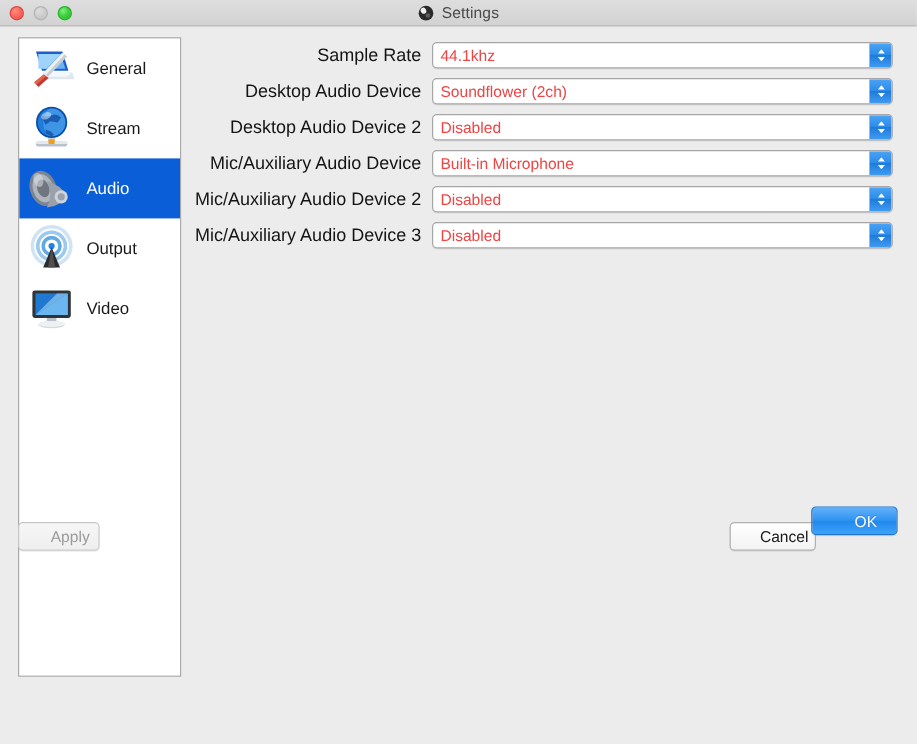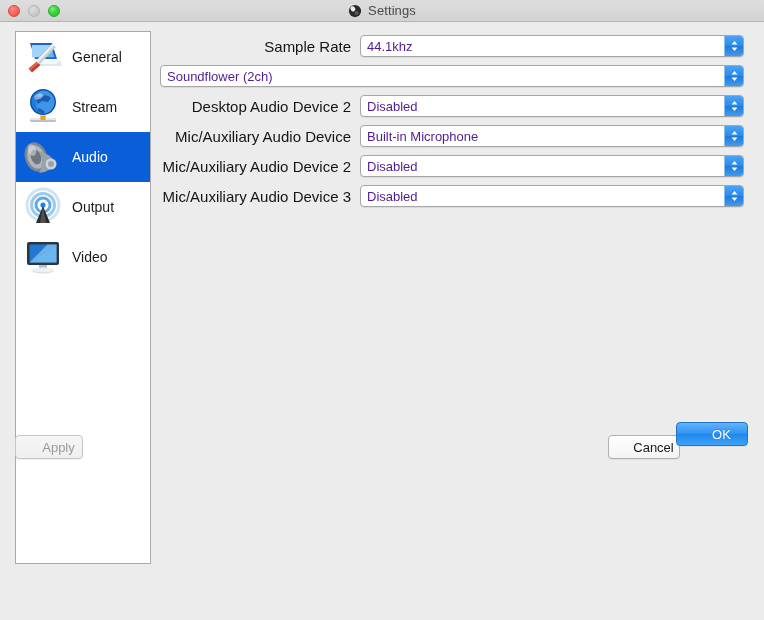--- a/index.html
+++ b/index.html
@@ -158,21 +158,21 @@
     background: #ffffff;
     border: 1px solid #a6a6a6;
     border-radius: 4px;
     box-sizing: border-box;
     display: flex;
     align-items: center;
     box-shadow: 0 1px 0 rgba(0,0,0,0.07);
   }
   .popup-value {
     font-size: 13px;
-    color: #4c1d95;
+    color: #ef4444;
     padding-left: 6px;
     white-space: nowrap;
     overflow: hidden;
     text-overflow: ellipsis;
     flex: 1 1 auto;
   }
   .popup-stepper {
     position: absolute;
     right: 0px;
     top: 0px;
@@ -351,20 +351,21 @@
             <svg width="11" height="14" viewBox="0 0 11 14">
               <path d="M5.5 2 L8.4 5.6 H2.6 Z" fill="#ffffff"></path>
               <path d="M5.5 12 L2.6 8.4 H8.4 Z" fill="#ffffff"></path>
             </svg>
           </span>
         </div>
       </div>
 
 
       <div class="row">
+        <div class="row-label">Desktop Audio Device</div>
         <div class="popup">
           <span class="popup-value">Soundflower (2ch)</span>
           <span class="popup-stepper">
             <svg width="11" height="14" viewBox="0 0 11 14">
               <path d="M5.5 2 L8.4 5.6 H2.6 Z" fill="#ffffff"></path>
               <path d="M5.5 12 L2.6 8.4 H8.4 Z" fill="#ffffff"></path>
             </svg>
           </span>
         </div>
       </div>

